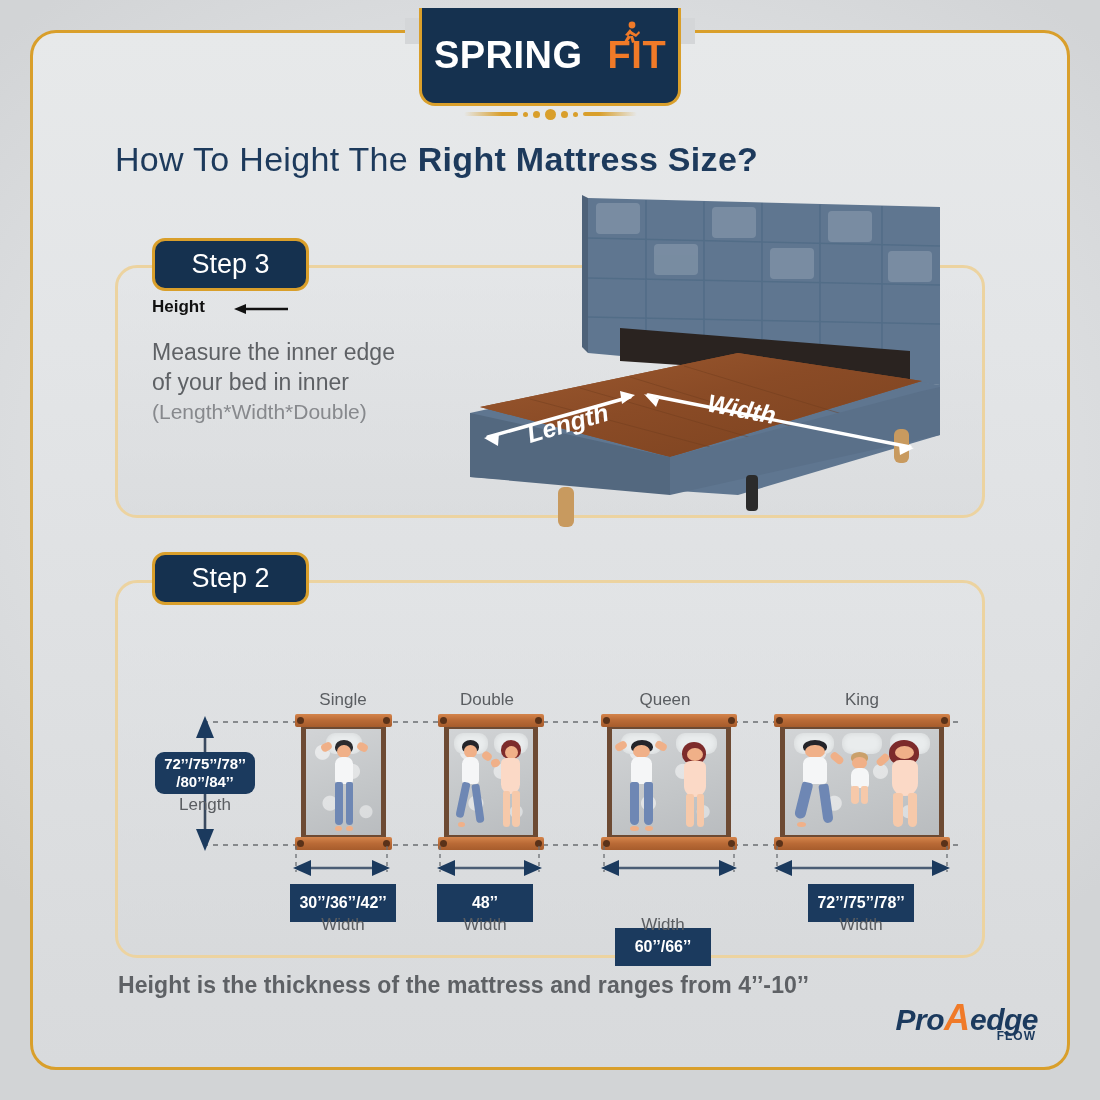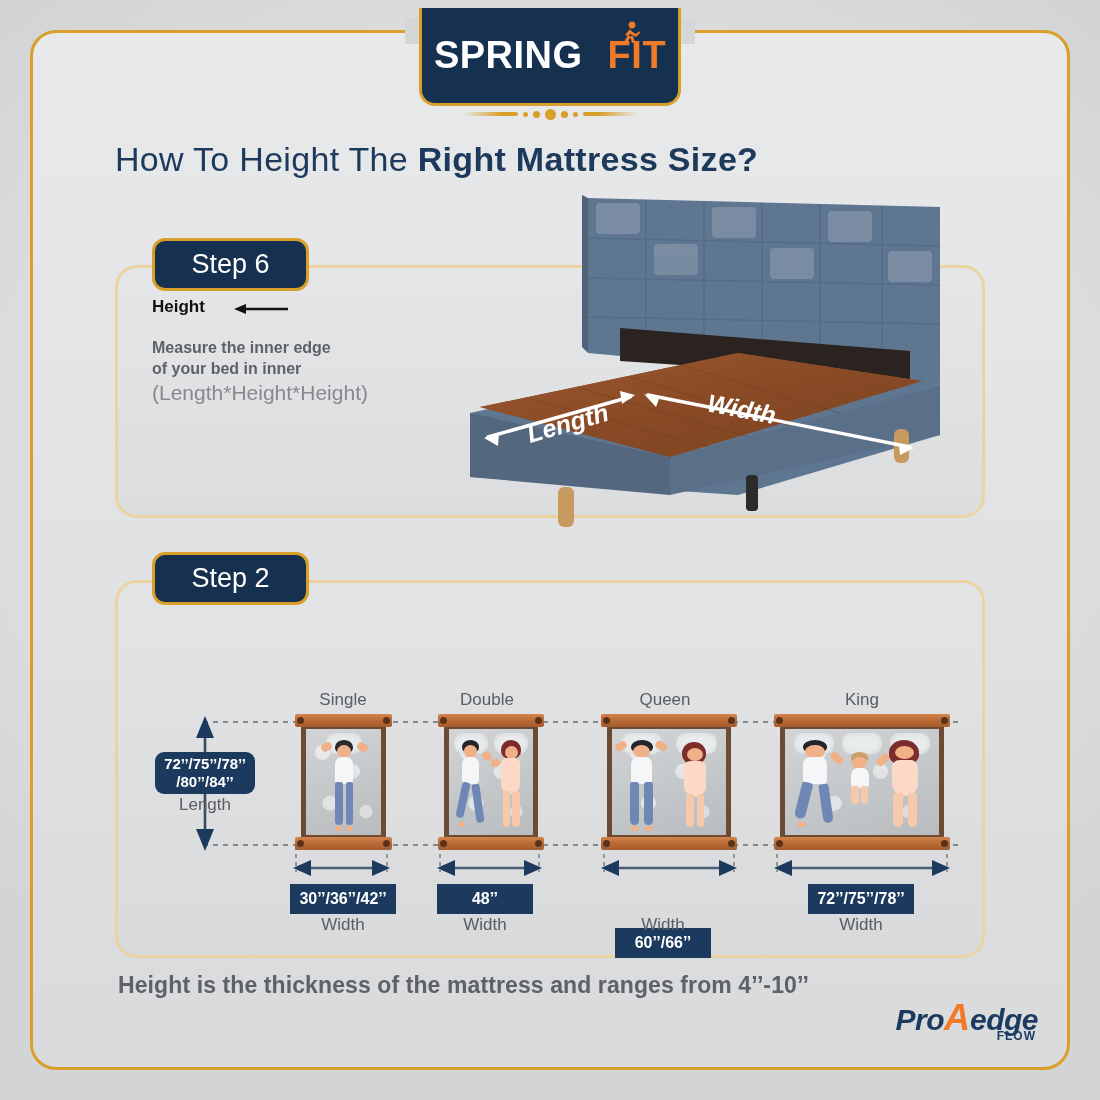--- a/index.html
+++ b/index.html
@@ -73,21 +73,21 @@
     display:flex;align-items:center;justify-content:center;
     box-sizing:border-box;z-index:5;
   }
   #step1-badge{left:152px;top:238px;width:157px;height:53px;}
   #step2-badge{left:152px;top:552px;width:157px;height:53px;}
 
   .step1-text{
     position:absolute;left:152px;top:337px;width:330px;
     color:#6b6e72;line-height:1.32;
   }
-  .s1-l1,.s1-l2{font-size:16px;font-weight:bold;color:#5e6165;}
+  .s1-l1,.s1-l2{font-size:23px;font-weight:normal;color:#5e6165;}
   .s1-l3{font-size:21px;color:#87898d;}
 
   
   .bed-wrap{position:absolute;left:470px;top:185px;width:500px;height:345px;}
   .height-label{
     position:absolute;left:152px;top:297px;font-size:17px;font-weight:bold;color:#111;
     z-index:4;
   }
   .height-arrow{position:absolute;left:228px;top:303px;width:62px;height:12px;z-index:4;}
 
@@ -134,21 +134,21 @@
   .f-leg{position:absolute;background:#6e87b4;border-radius:4px 4px 7px 7px;}
   .f-legskin{position:absolute;background:#f6c9aa;border-radius:4px 4px 7px 7px;}
   .f-foot{position:absolute;background:#f0b088;border-radius:50%;}
 
   
   .dim-badge{
     position:absolute;background:#1b3a5e;color:#fff;font-weight:bold;
     display:flex;align-items:center;justify-content:center;text-align:center;
     box-sizing:border-box;
   }
-  .dim-badge.width{font-size:16px;height:30px;}
+  .dim-badge.width{font-size:16px;height:38px;}
   #length-badge{
     left:155px;top:752px;width:100px;height:42px;border-radius:9px;
     font-size:15px;line-height:1.18;flex-direction:column;
   }
   .dim-cap{position:absolute;font-size:17px;color:#5a5d61;text-align:center;}
 
   .footer-note{
     position:absolute;left:118px;top:972px;font-size:23px;color:#5e6165;
     font-weight:bold;letter-spacing:.1px;
   }
@@ -188,26 +188,26 @@
     <span class="dot m"></span>
     <span class="dot s"></span>
     <span class="div-line r"></span>
   </div>
 
   <h1 class="headline" style="margin:0;font-weight:normal;">
     <span>How To Height The </span><span class="bold">Right Mattress Size?</span>
   </h1>
 
   <div class="step-box" id="step1-box"></div>
-  <div class="step-badge" id="step1-badge">Step 6</div>
+  <div class="step-badge" id="step1-badge">Step 3</div>
 
   <div class="step1-text">
     <div class="s1-l1">Measure the inner edge</div>
     <div class="s1-l2">of your bed in inner</div>
-    <div class="s1-l3">(Length*Height*Height)</div>
+    <div class="s1-l3">(Length*Width*Double)</div>
   </div>
 
   <div class="bed-wrap">
     <svg viewBox="0 0 500 345" width="500" height="345">
 
       <path d="M118 13 L470 22 L470 200 L118 168 Z" fill="#5f7690"></path>
       <path d="M112 10 L118 13 L118 168 L112 162 Z" fill="#4e6279"></path>
       <g stroke="#4e6a85" stroke-width="1.6" fill="none" opacity=".75">
         <path d="M176 15 L176 172"></path>
           <path d="M234 16.5 L234 177"></path>

